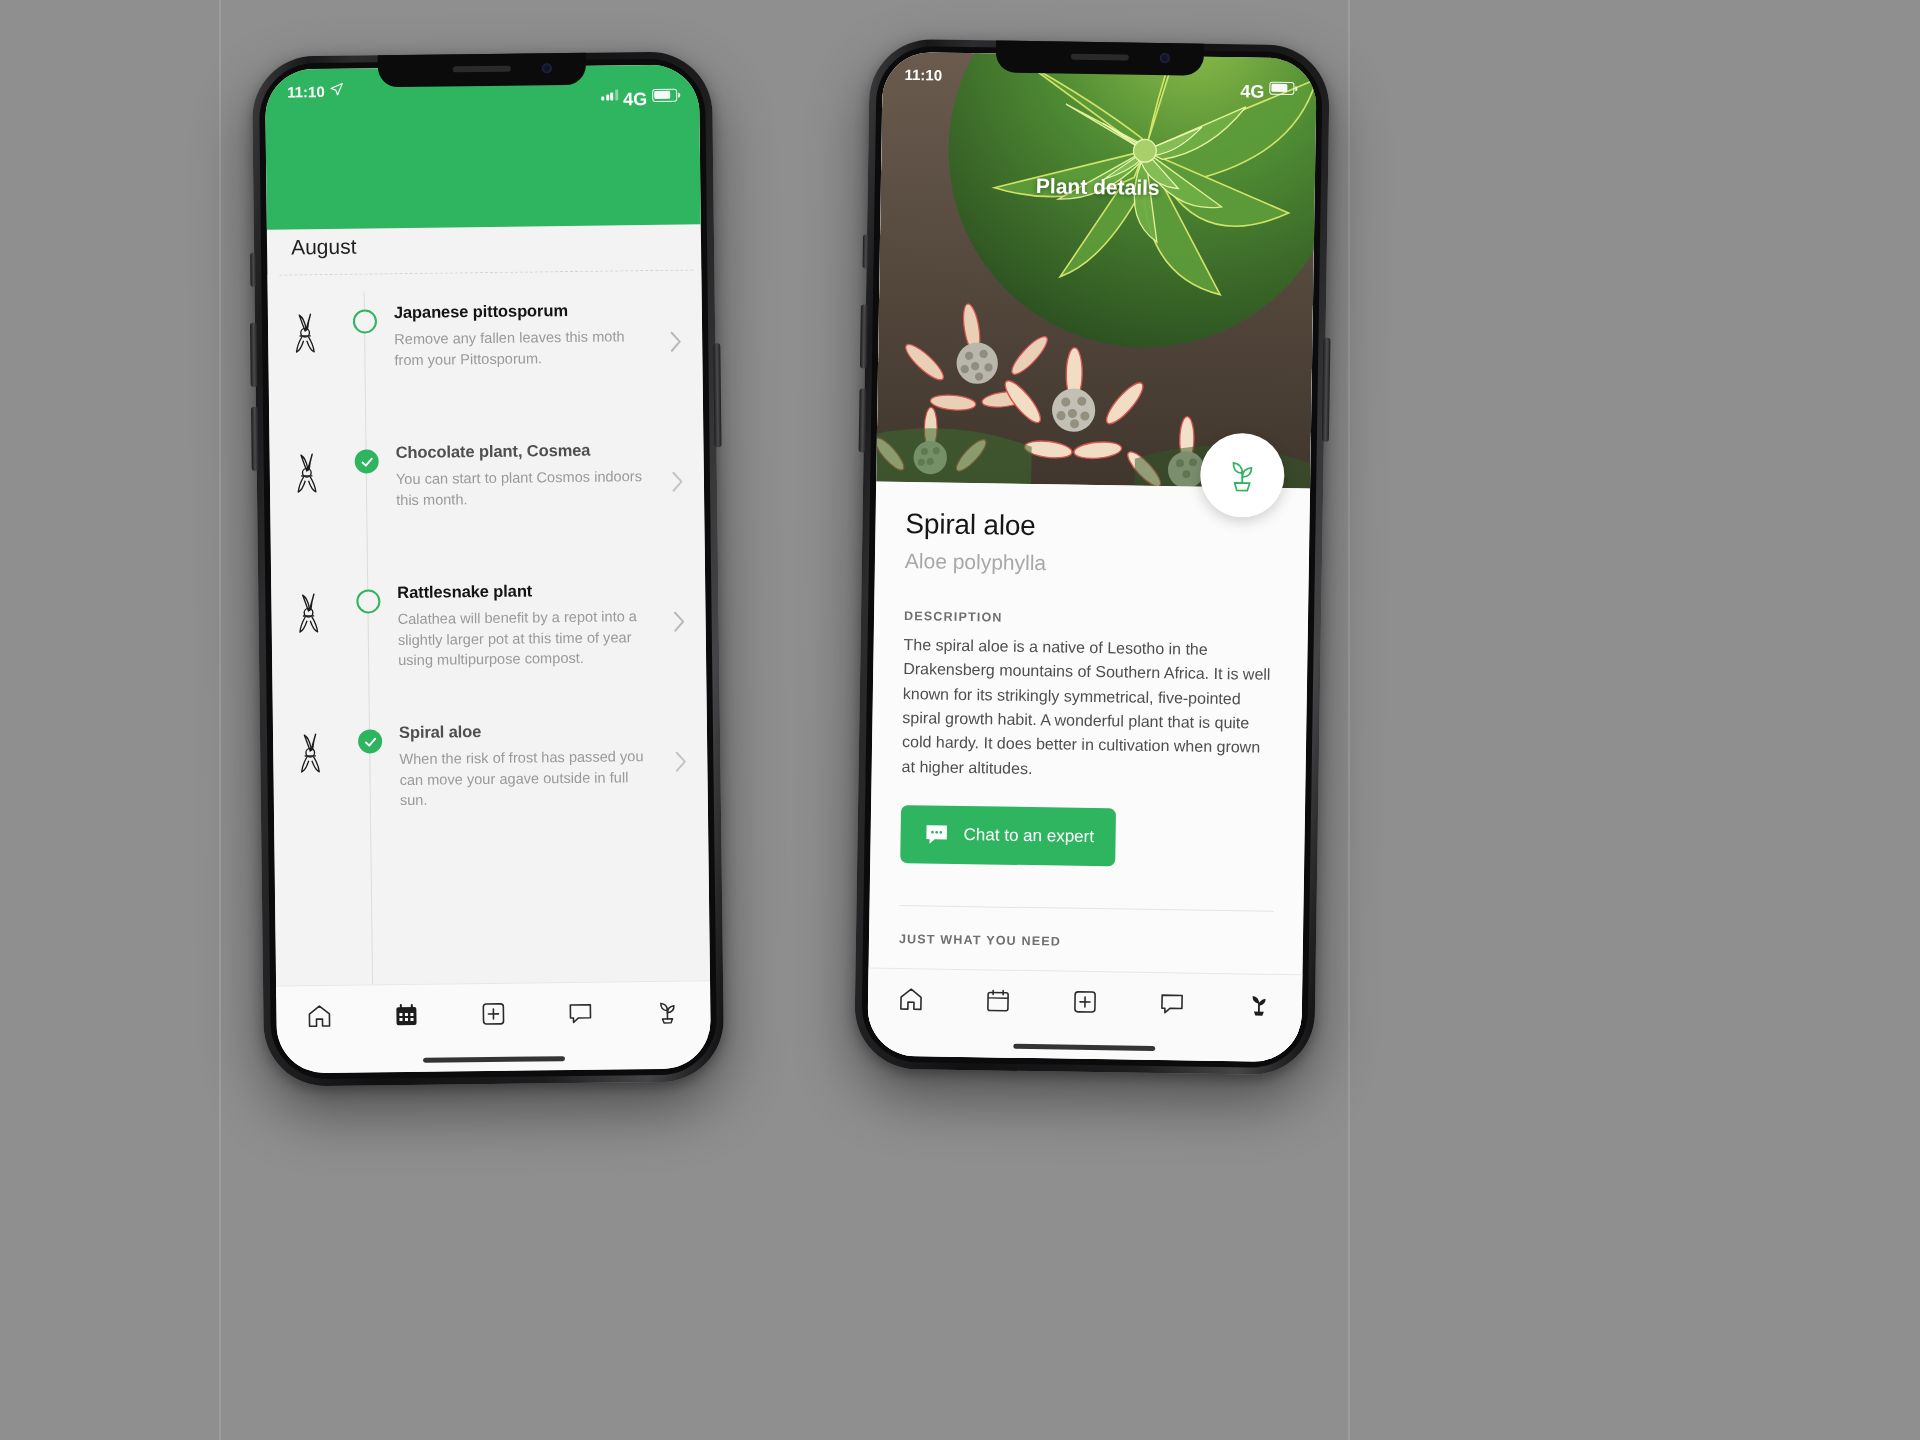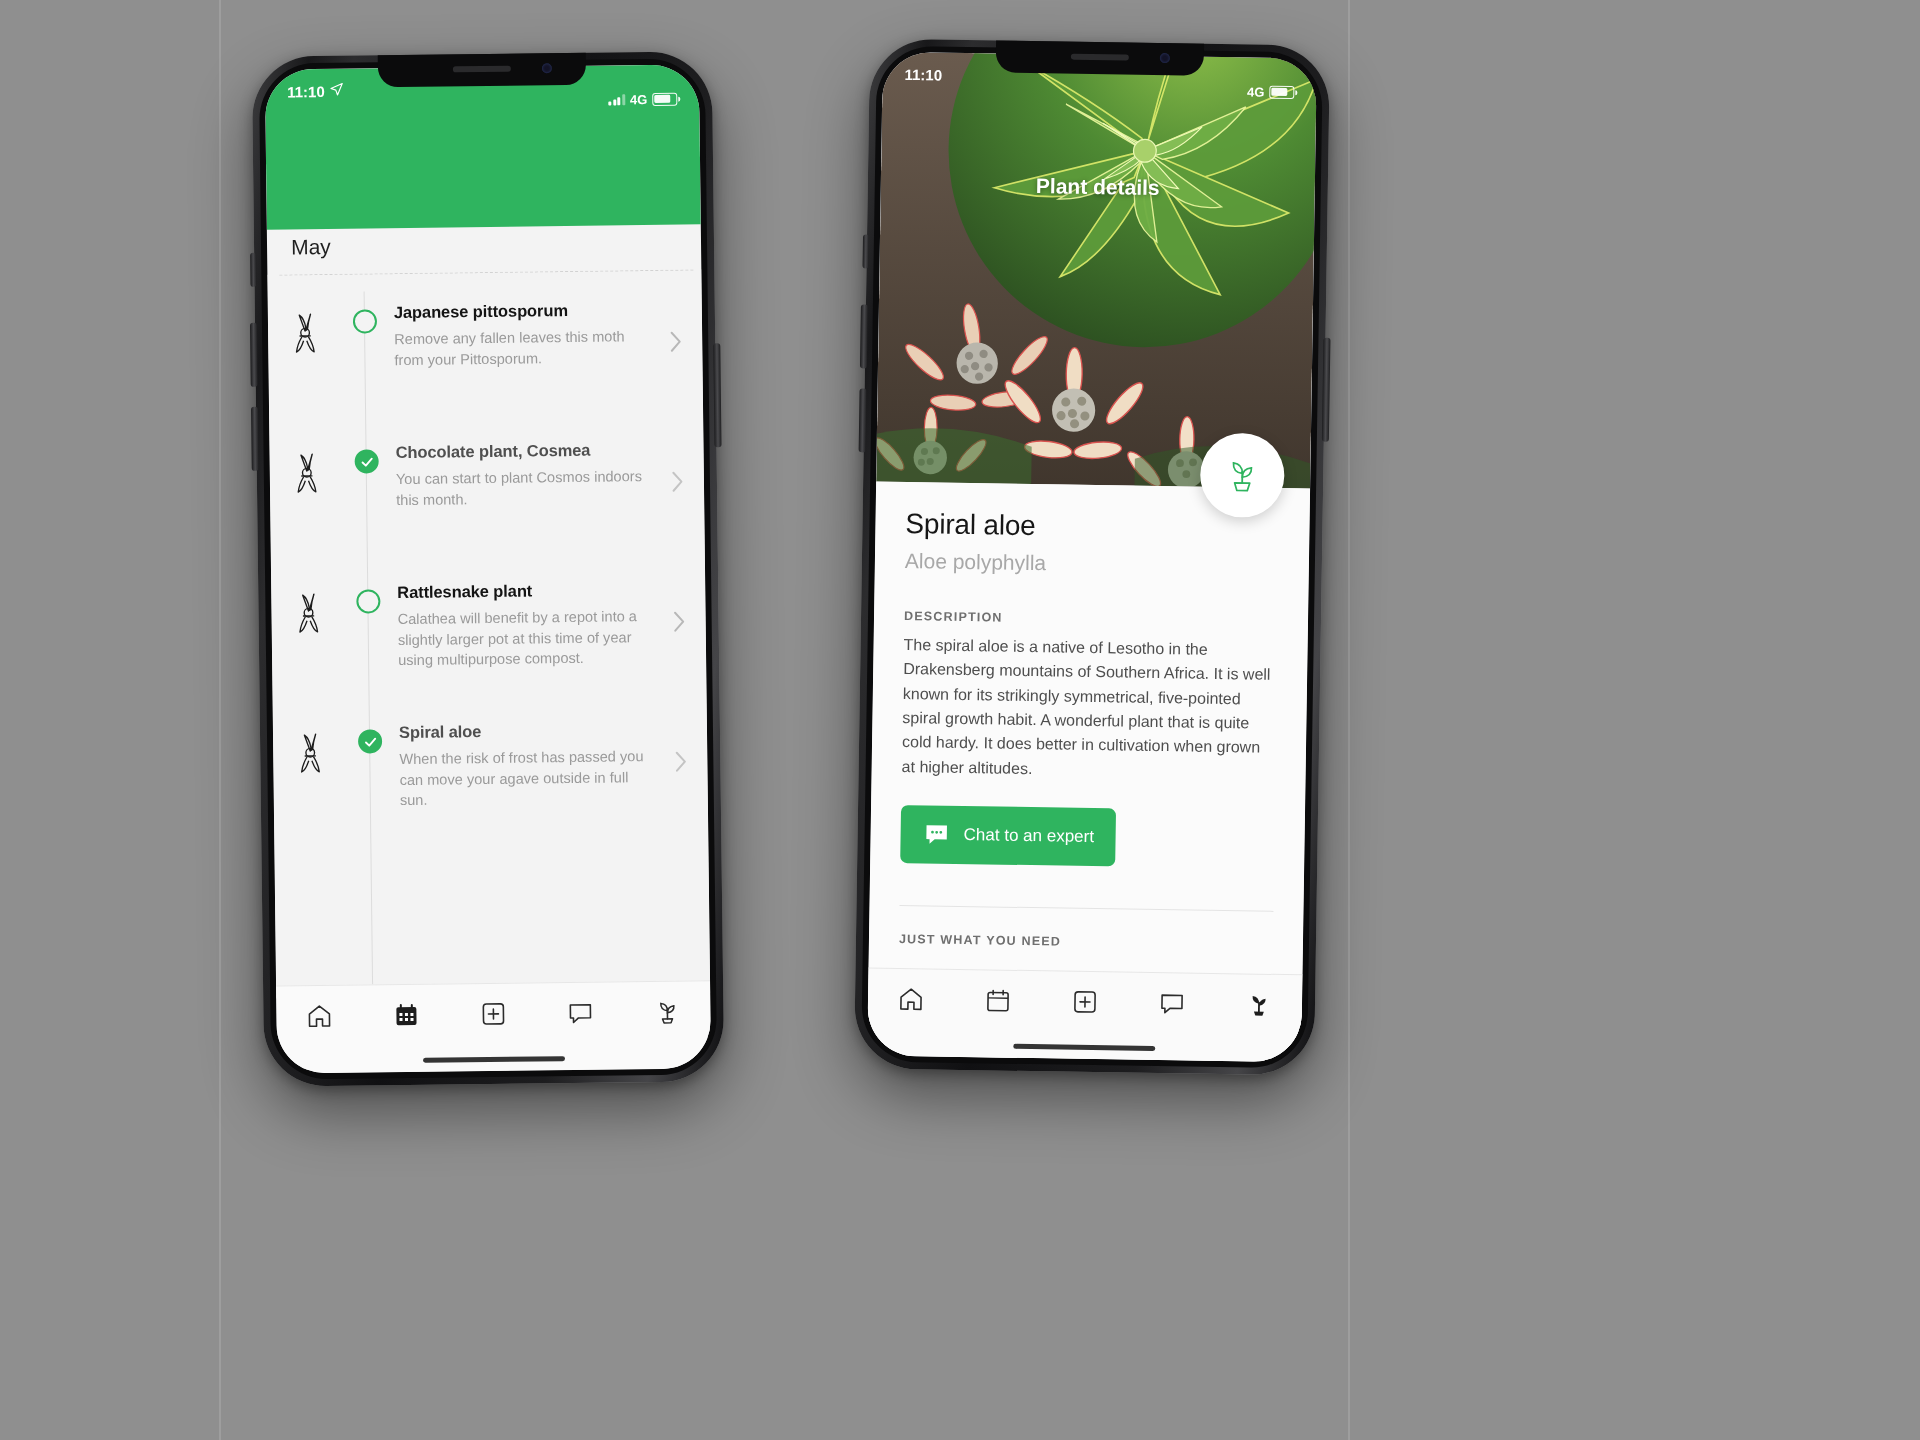--- a/index.html
+++ b/index.html
@@ -55,21 +55,21 @@
   .home-ind{
     position:absolute;bottom:9px;left:50%;transform:translateX(-50%);
     width:142px;height:5px;border-radius:3px;background:#111;z-index:40;opacity:.85;
   }
 
   
   .statusbar{position:absolute;top:0;left:0;right:0;height:44px;z-index:30;
     display:flex;align-items:center;justify-content:space-between;padding:0 22px;box-sizing:border-box;
     font-size:15px;font-weight:600;}
   .sb-left{display:flex;align-items:flex-start;gap:5px;}
-  .sb-right{display:flex;align-items:center;gap:5px;font-size:13px;margin-top:24px;}
+  .sb-right{display:flex;gap:5px;font-size:18px;margin-top:24px;}
   .bars{display:inline-flex;align-items:flex-end;gap:1.5px;height:11px;}
   .bars i{display:block;width:3px;border-radius:1px;background:currentColor;}
   .bars i:nth-child(1){height:4px}.bars i:nth-child(2){height:6px}
   .bars i:nth-child(3){height:8px}.bars i:nth-child(4){height:11px;opacity:.45}
   .batt{width:23px;height:11px;border:1.3px solid currentColor;border-radius:3px;position:relative;opacity:.95;}
   .batt::after{content:"";position:absolute;right:-3.5px;top:3px;width:2px;height:5px;border-radius:0 2px 2px 0;background:currentColor;}
   .batt i{position:absolute;left:1.3px;top:1.3px;bottom:1.3px;width:70%;border-radius:1.5px;background:currentColor;}
 
   
   #phone1{left:258px;top:54px;transform:rotate(-0.7deg);}
@@ -175,21 +175,21 @@
             <i></i>
           </span>
         <span>4G</span>
         <span class="batt">
             <i></i>
           </span>
       </div>
     </div>
 
     <div class="p1-title">Care Calendar</div>
-    <div class="p1-month">May</div>
+    <div class="p1-month">August</div>
 
     <div class="p1-scroll">
       <div class="dash"></div>
       <div class="timeline"></div>
 
       <div class="task">
         <div class="tool">
           <svg viewBox="0 0 40 56" width="32" height="45">
             <path d="M20 26 L13 6 Q19 10 21 22 Z" fill="none" stroke="#1d1d1d" stroke-width="1.7" stroke-linejoin="round"></path>
             <path d="M21 25 L27 5 Q24 14 23 24 Z" fill="none" stroke="#1d1d1d" stroke-width="1.7" stroke-linejoin="round"></path>

